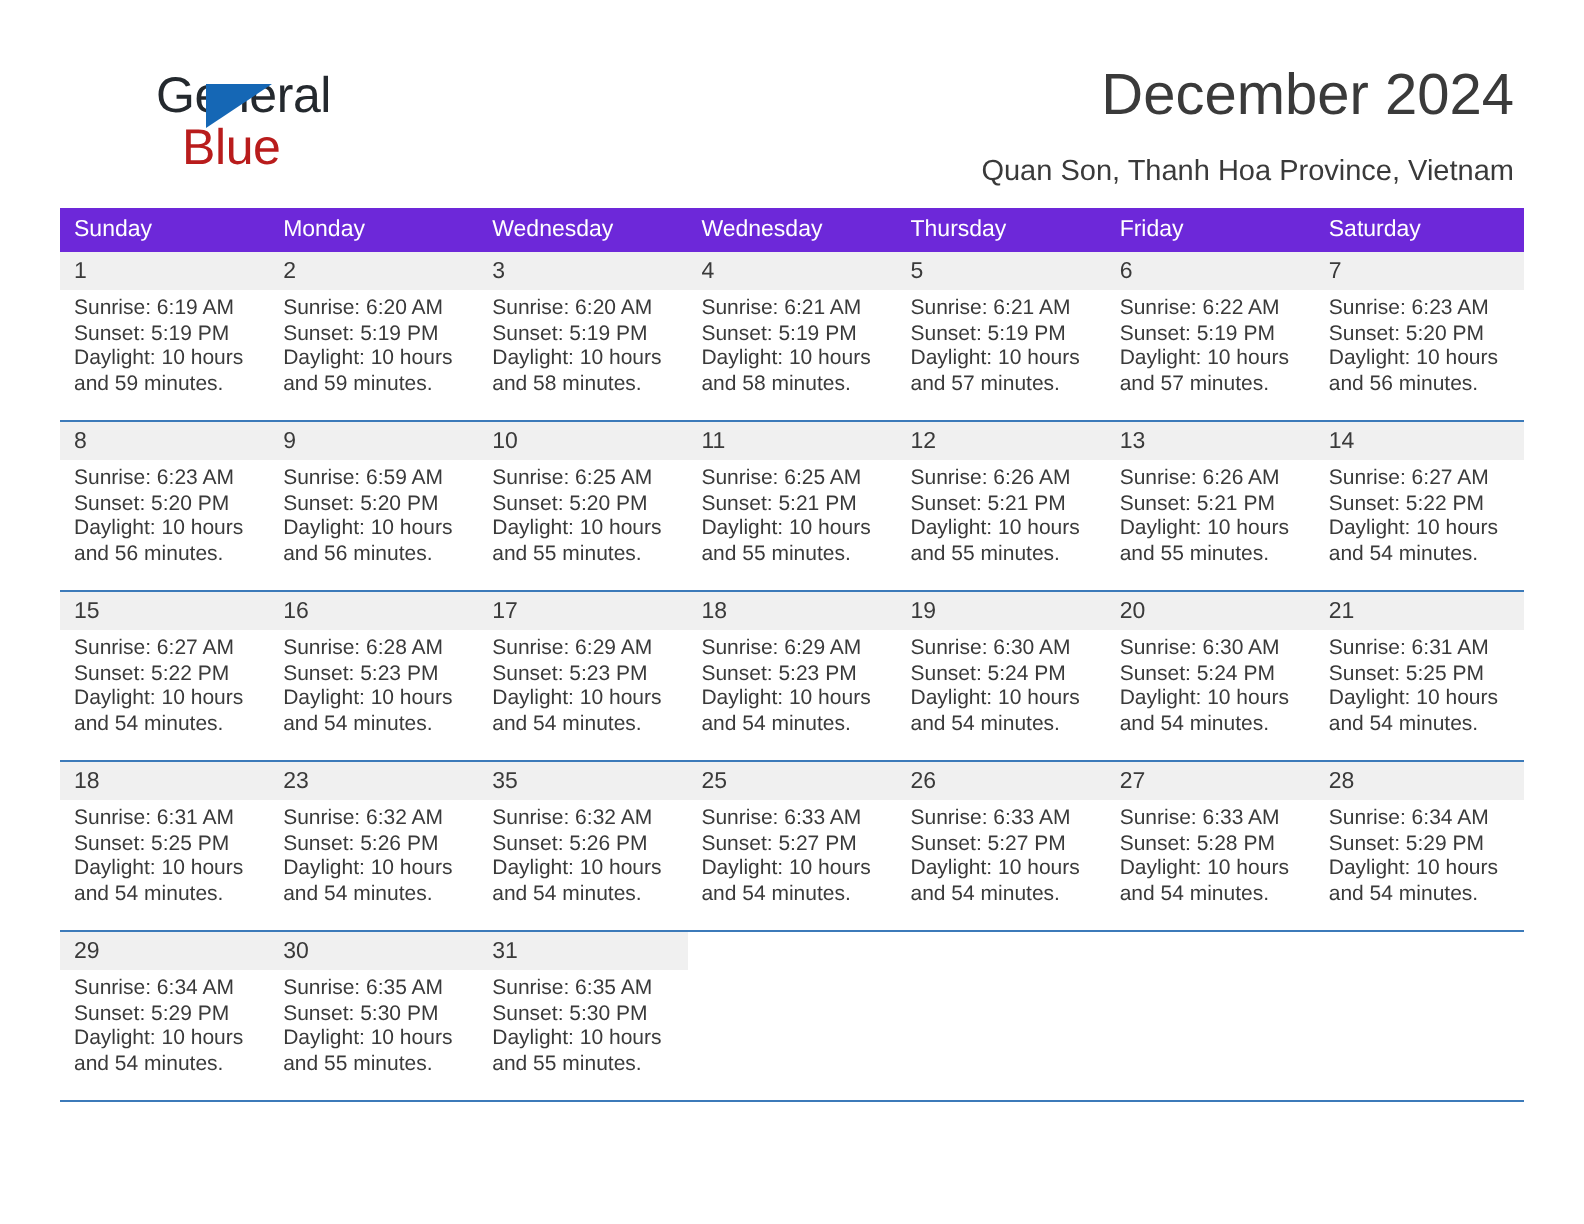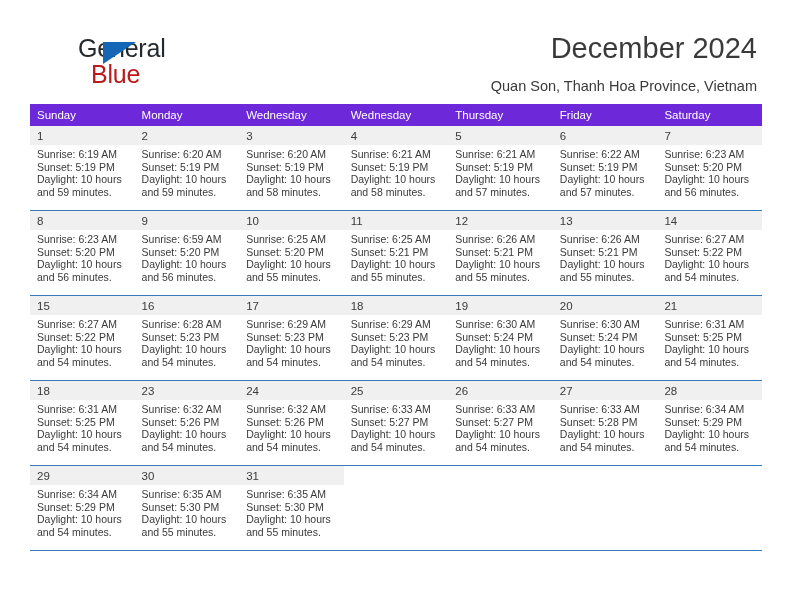--- a/index.html
+++ b/index.html
@@ -428,21 +428,21 @@
               <div class="info">
                 <div>Sunrise: 6:32 AM</div>
                 <div>Sunset: 5:26 PM</div>
                 <div>Daylight: 10 hours</div>
                 <div>and 54 minutes.</div>
               </div>
             </div>
           </td>
         <td>
             <div class="cell-inner">
-              <span class="daynum">24</span>
+              <span class="daynum">35</span>
               <div class="info">
                 <div>Sunrise: 6:32 AM</div>
                 <div>Sunset: 5:26 PM</div>
                 <div>Daylight: 10 hours</div>
                 <div>and 54 minutes.</div>
               </div>
             </div>
           </td>
         <td>
             <div class="cell-inner">

